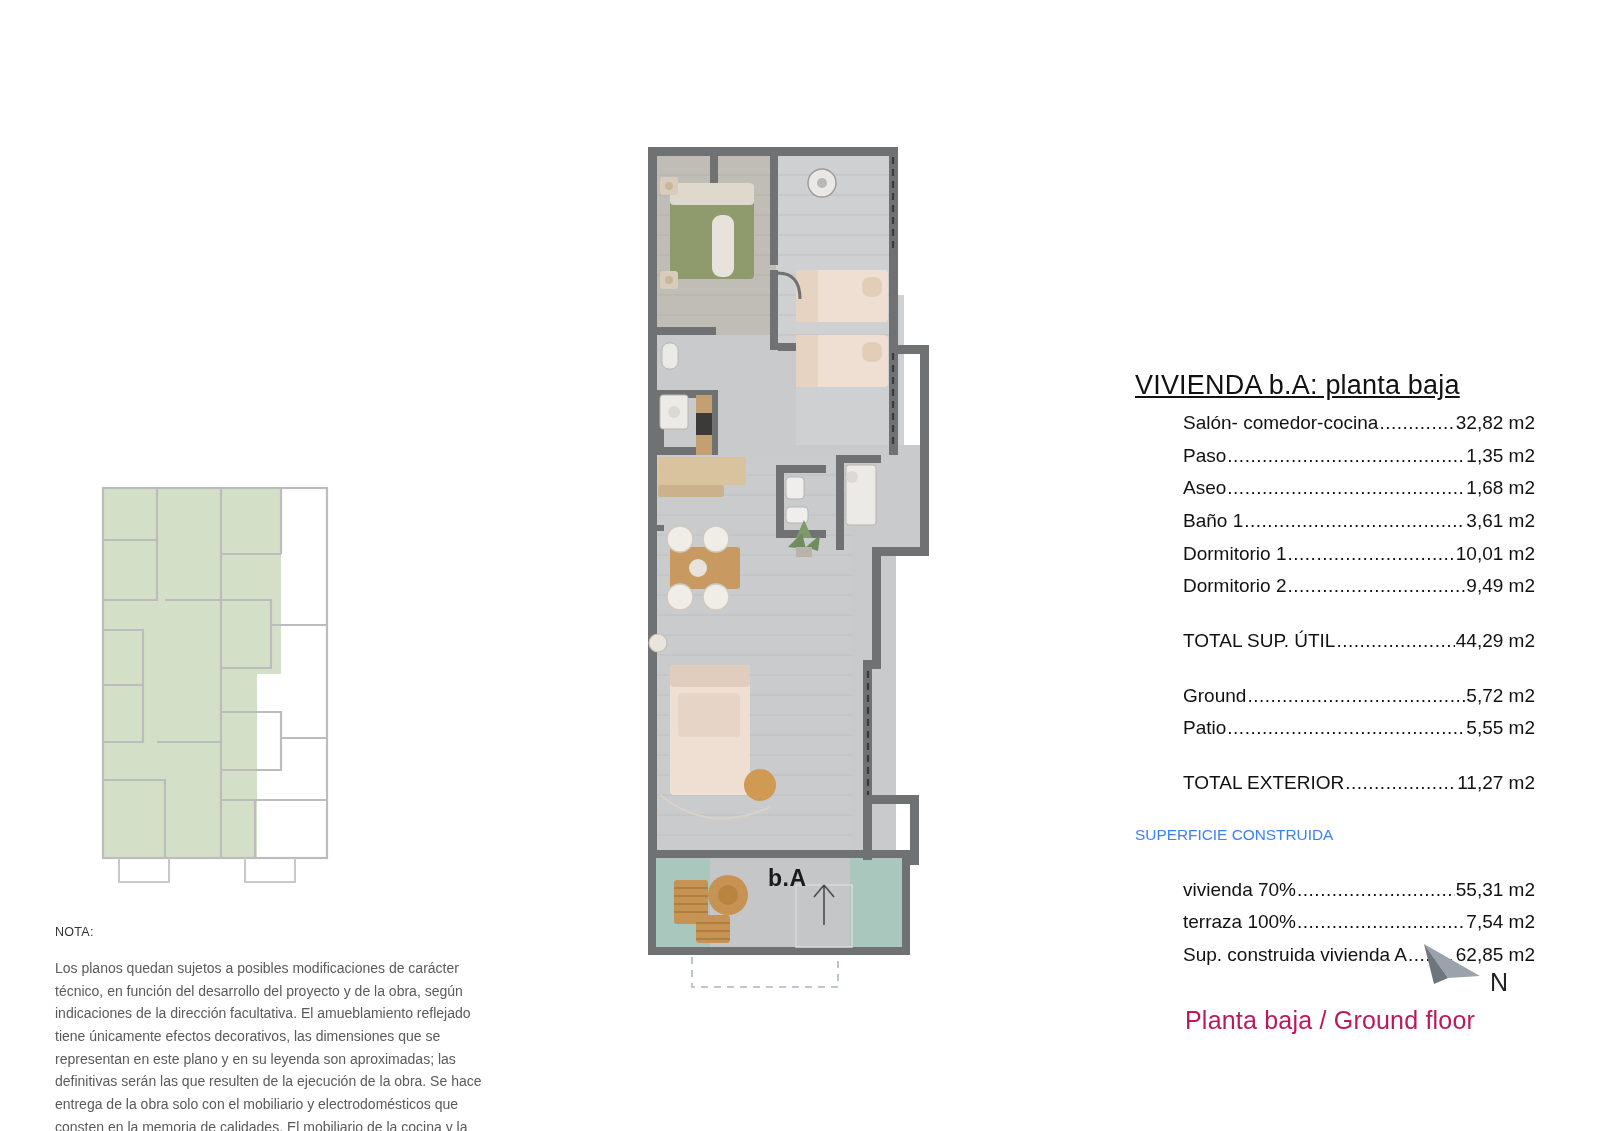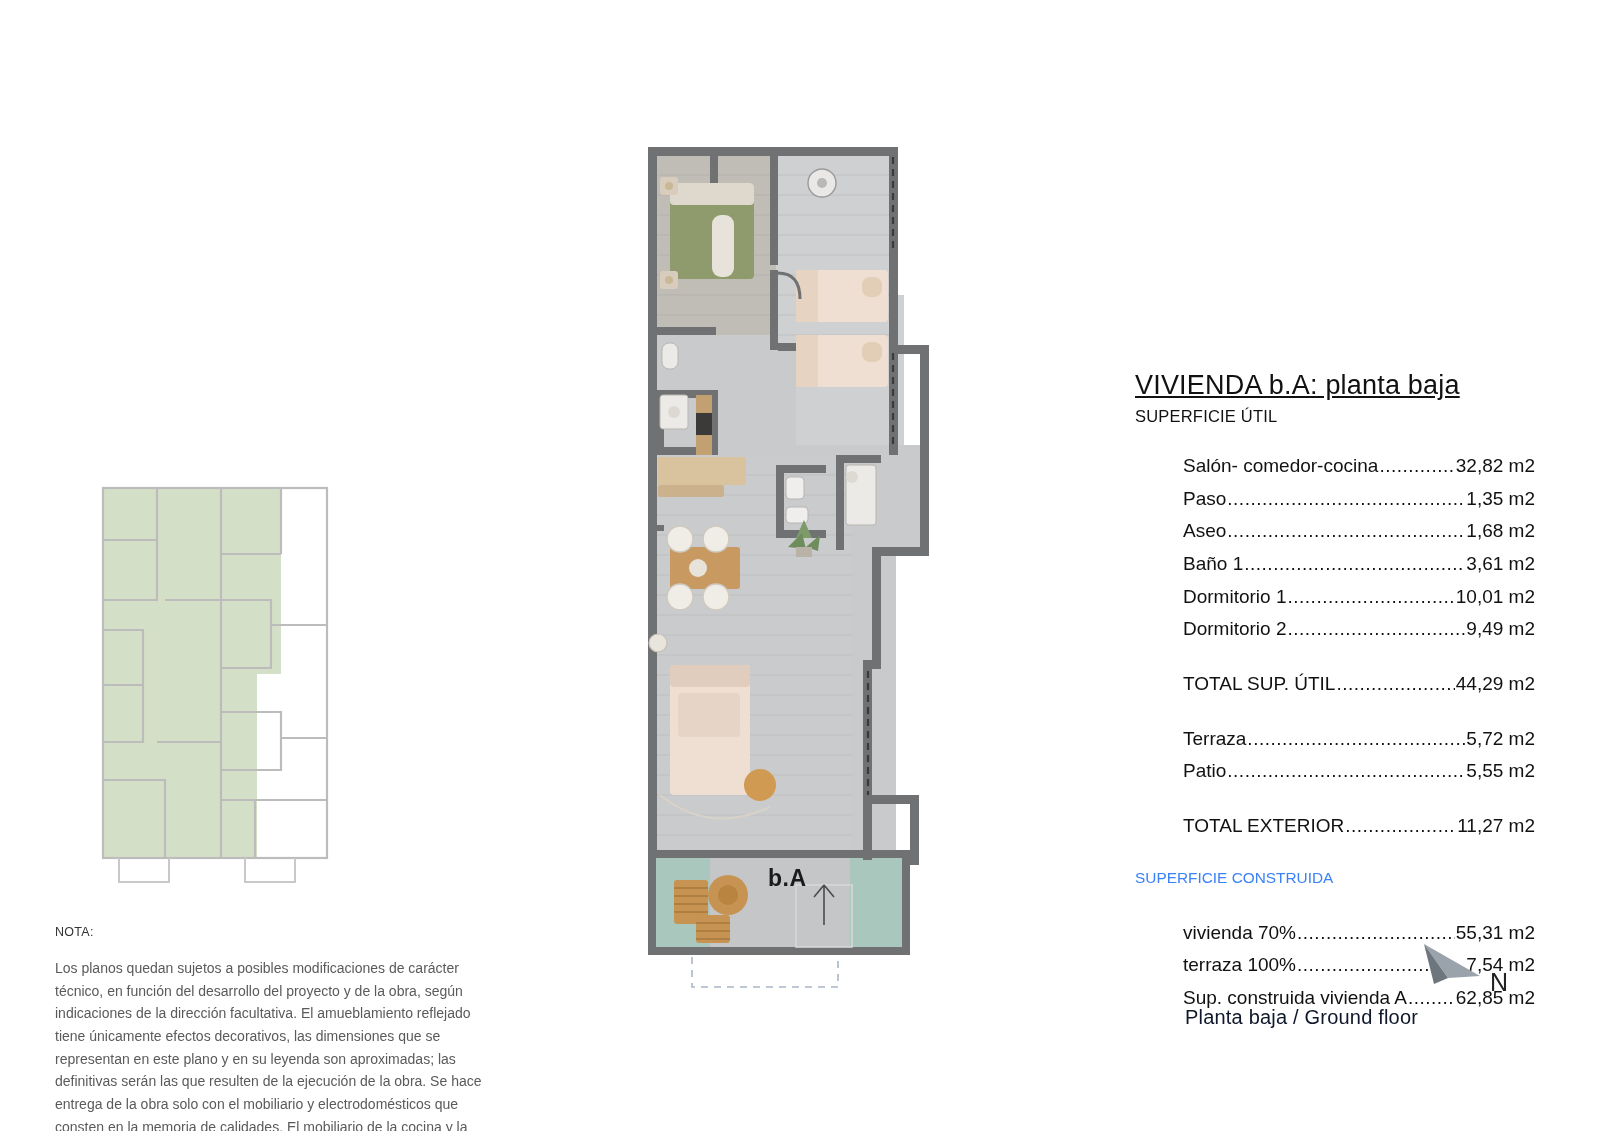--- a/index.html
+++ b/index.html
@@ -124,22 +124,22 @@
     position: absolute;
     left: 72px;
     top: 28px;
     font-size: 25px;
     color: #222;
   }
   #footer {
     position: absolute;
     left: 1185px;
     top: 1006px;
-    font-size: 20px;
-    color: #0f172a;
+    font-size: 25px;
+    color: #be185d;
     letter-spacing: .2px;
     white-space: nowrap;
   }
 </style>
 </head>
 <body>
 
 <div id="keyplan">
   <svg width="265" height="420" viewBox="0 0 265 420" xmlns="http://www.w3.org/2000/svg">
     <g>
@@ -346,21 +346,20 @@
     <g>
       <circle cx="222" cy="88" r="14" fill="#e9e8e6" stroke="#9a9a9a" stroke-width="1.4"></circle>
       <circle cx="222" cy="88" r="5" fill="#b9b8b6"></circle>
     </g>
   </svg>
   <div class="plan-label" style="left:168px; top:770px;">b.A</div>
 </div>
 
 <div id="info">
   <h1>VIVIENDA b.A: planta baja</h1>
-  <div class="subtitle">SUPERFICIE ÚTIL</div>
 
   <div>
     <div class="row">
       <span class="lbl">Salón- comedor-cocina</span>
       <span class="dots">............................................................................</span>
       <span class="val">32,82 m2</span>
     </div>
     <div class="row">
       <span class="lbl">Paso</span>
       <span class="dots">............................................................................</span>
@@ -393,21 +392,21 @@
   <div class="row">
     <span class="lbl">TOTAL SUP. ÚTIL</span>
     <span class="dots">............................................................................</span>
     <span class="val">44,29 m2</span>
   </div>
 
   <div class="gap-md"></div>
 
   <div>
     <div class="row">
-      <span class="lbl">Terraza</span>
+      <span class="lbl">Ground</span>
       <span class="dots">............................................................................</span>
       <span class="val">5,72 m2</span>
     </div>
     <div class="row">
       <span class="lbl">Patio</span>
       <span class="dots">............................................................................</span>
       <span class="val">5,55 m2</span>
     </div>
   </div>
 

